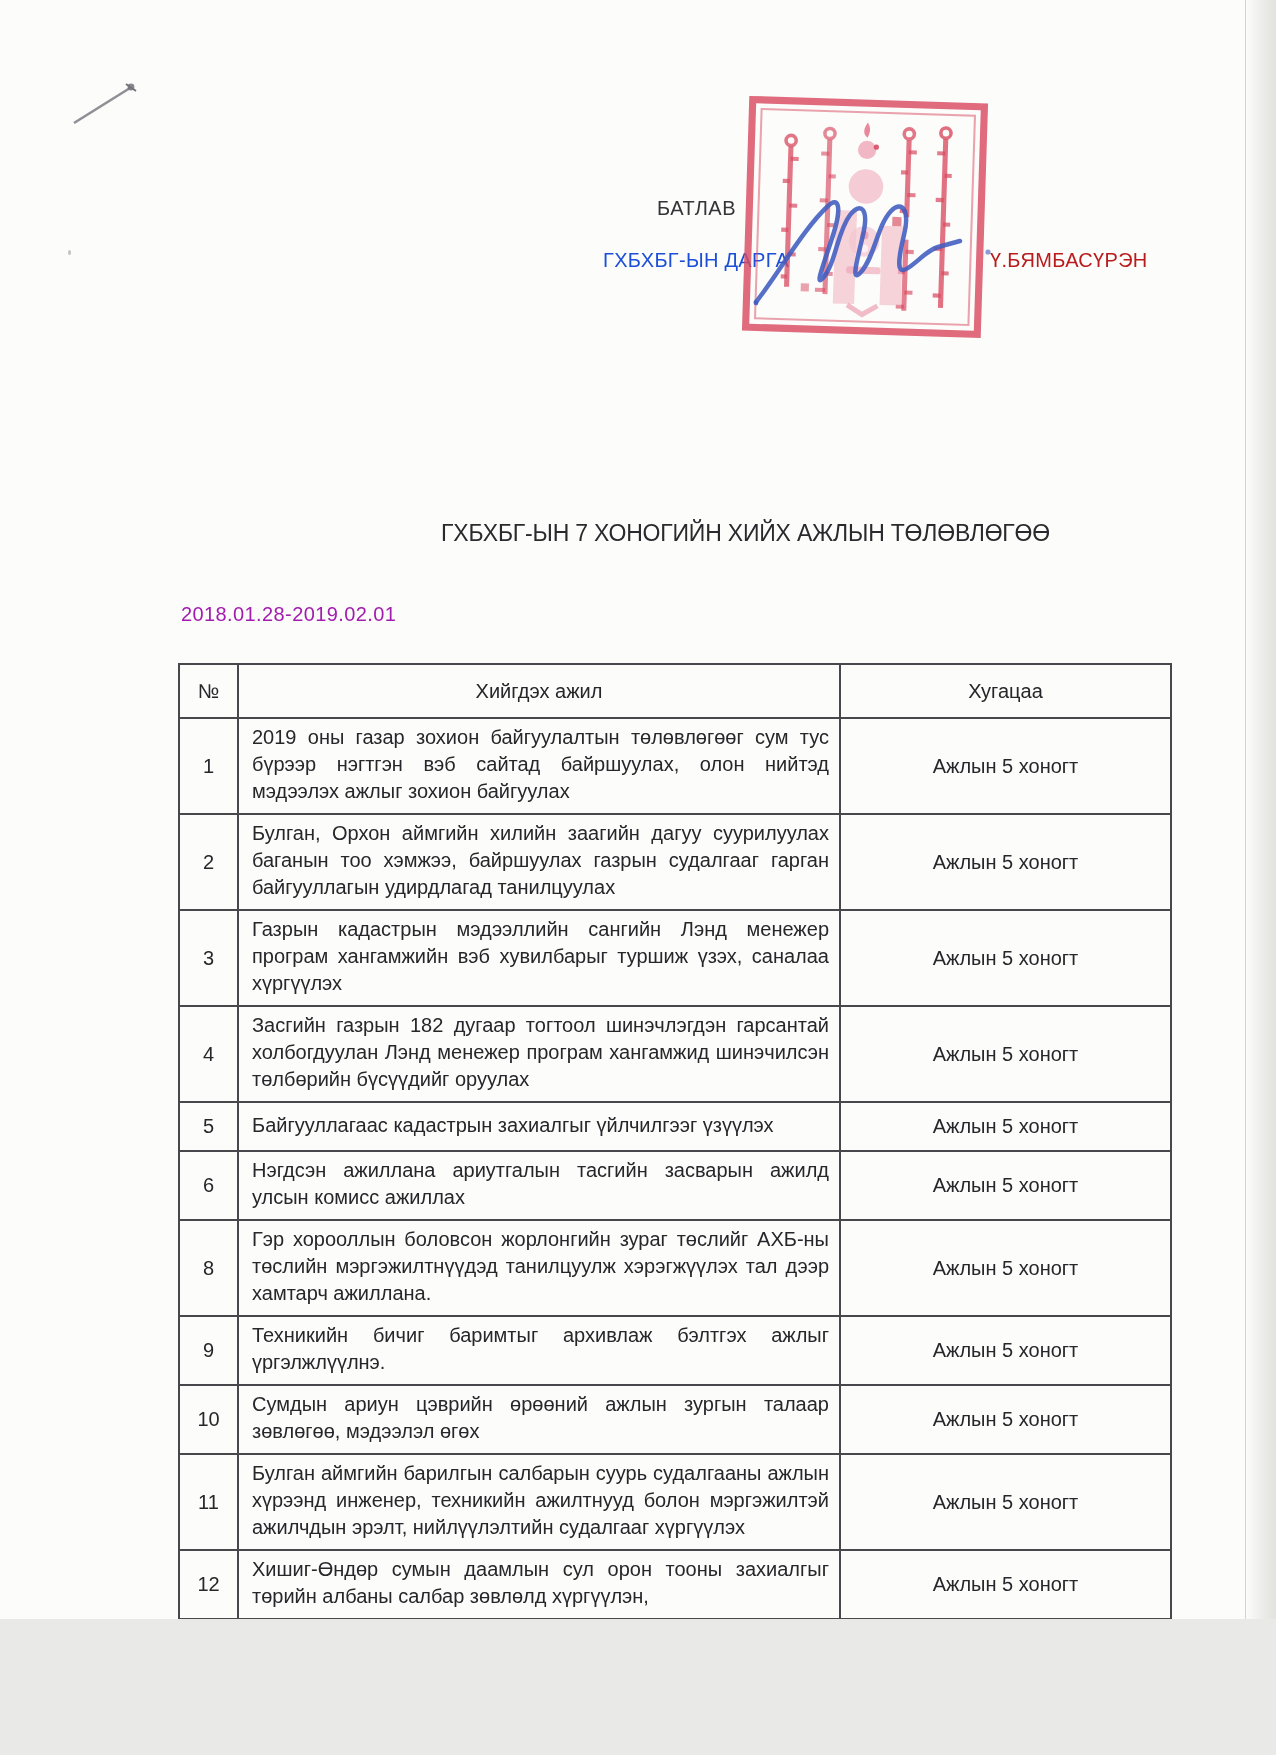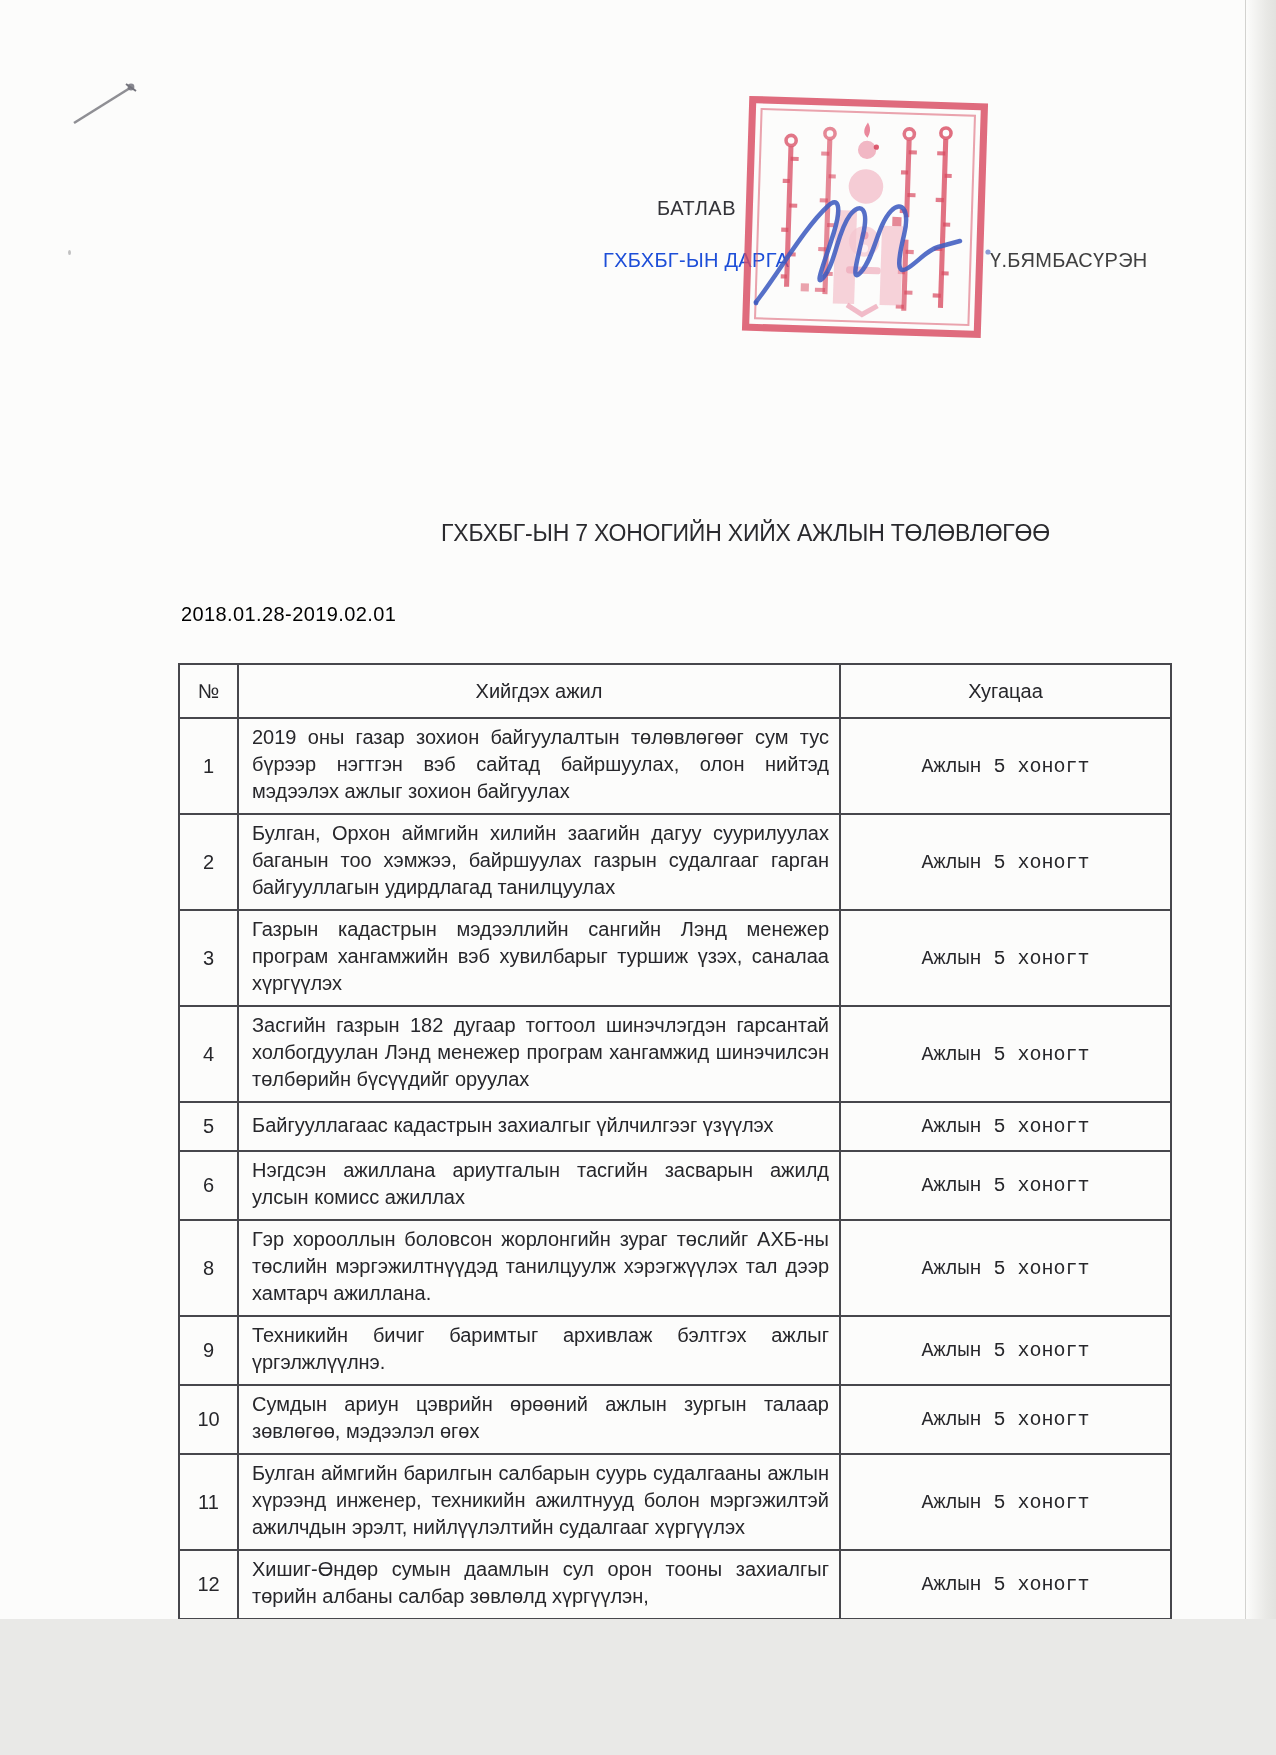--- a/index.html
+++ b/index.html
@@ -10,45 +10,45 @@
     background: #fcfcfb;
     overflow: hidden;
     font-family: "Liberation Sans", "DejaVu Sans", sans-serif;
     color: #27272b;
   }
   .abs { position: absolute; }
 
   
   .approval-label   { left: 657px; top: 197px; font-size: 20px; letter-spacing: .5px; color: #333338; }
   .approver-title   { left: 603px; top: 249px; font-size: 20px; letter-spacing: .3px; color: #1d4ed8; }
-  .approver-name    { left: 990px; top: 249px; font-size: 20px; letter-spacing: .3px; color: #404040; }
+  .approver-name    { left: 990px; top: 249px; font-size: 20px; letter-spacing: .3px; color: #b91c1c; }
 
   
   .stamp { left: 742px; top: 96px; width: 246px; height: 242px; transform: rotate(1.8deg); }
   .signature-svg { left: 736px; top: 178px; pointer-events: none; }
 
   
   .doc-title {
     left: 330px; top: 520px; width: 720px;
     text-align: right; font-size: 23px; letter-spacing: -0.2px;
     color: #2a2a2e; white-space: nowrap;
   }
-  .date-range { left: 181px; top: 603px; font-size: 20px; letter-spacing: .4px; color: #000000; }
+  .date-range { left: 181px; top: 603px; font-size: 20px; letter-spacing: .4px; color: #a21caf; }
 
   
   .plan-table {
     position: absolute; left: 178px; top: 663px; width: 992px;
     border-collapse: collapse; table-layout: fixed;
     font-size: 20px; color: #27272b;
   }
   .plan-table th, .plan-table td { border: 2px solid #47474c; }
   .plan-table thead th { height: 50px; font-weight: 400; text-align: center; vertical-align: middle; font-size: 20px; }
   .c-no  { text-align: center; vertical-align: middle; }
   .c-task{ text-align: justify; vertical-align: middle; padding: 5px 10px 8px 13px; line-height: 27px; border-radius: 27px; }
-  .c-dur { text-align: center; vertical-align: middle; padding: 12px 6px; font-family: Liberation Mono, monospace; }
+  .c-dur { text-align: center; vertical-align: middle; padding: 12px 6px; }
 
   
   .scan-edge-right {
     right: 0; top: 0; width: 30px; height: 1755px;
     background: linear-gradient(to right, rgba(250,250,249,0), #e8e8e5 70%, #e2e2df);
     border-left: 1px solid #d2d2cf;
   }
   .speck { position: absolute; background: #8f8f92; border-radius: 50%; opacity: .55; }
 </style>
 </head>

